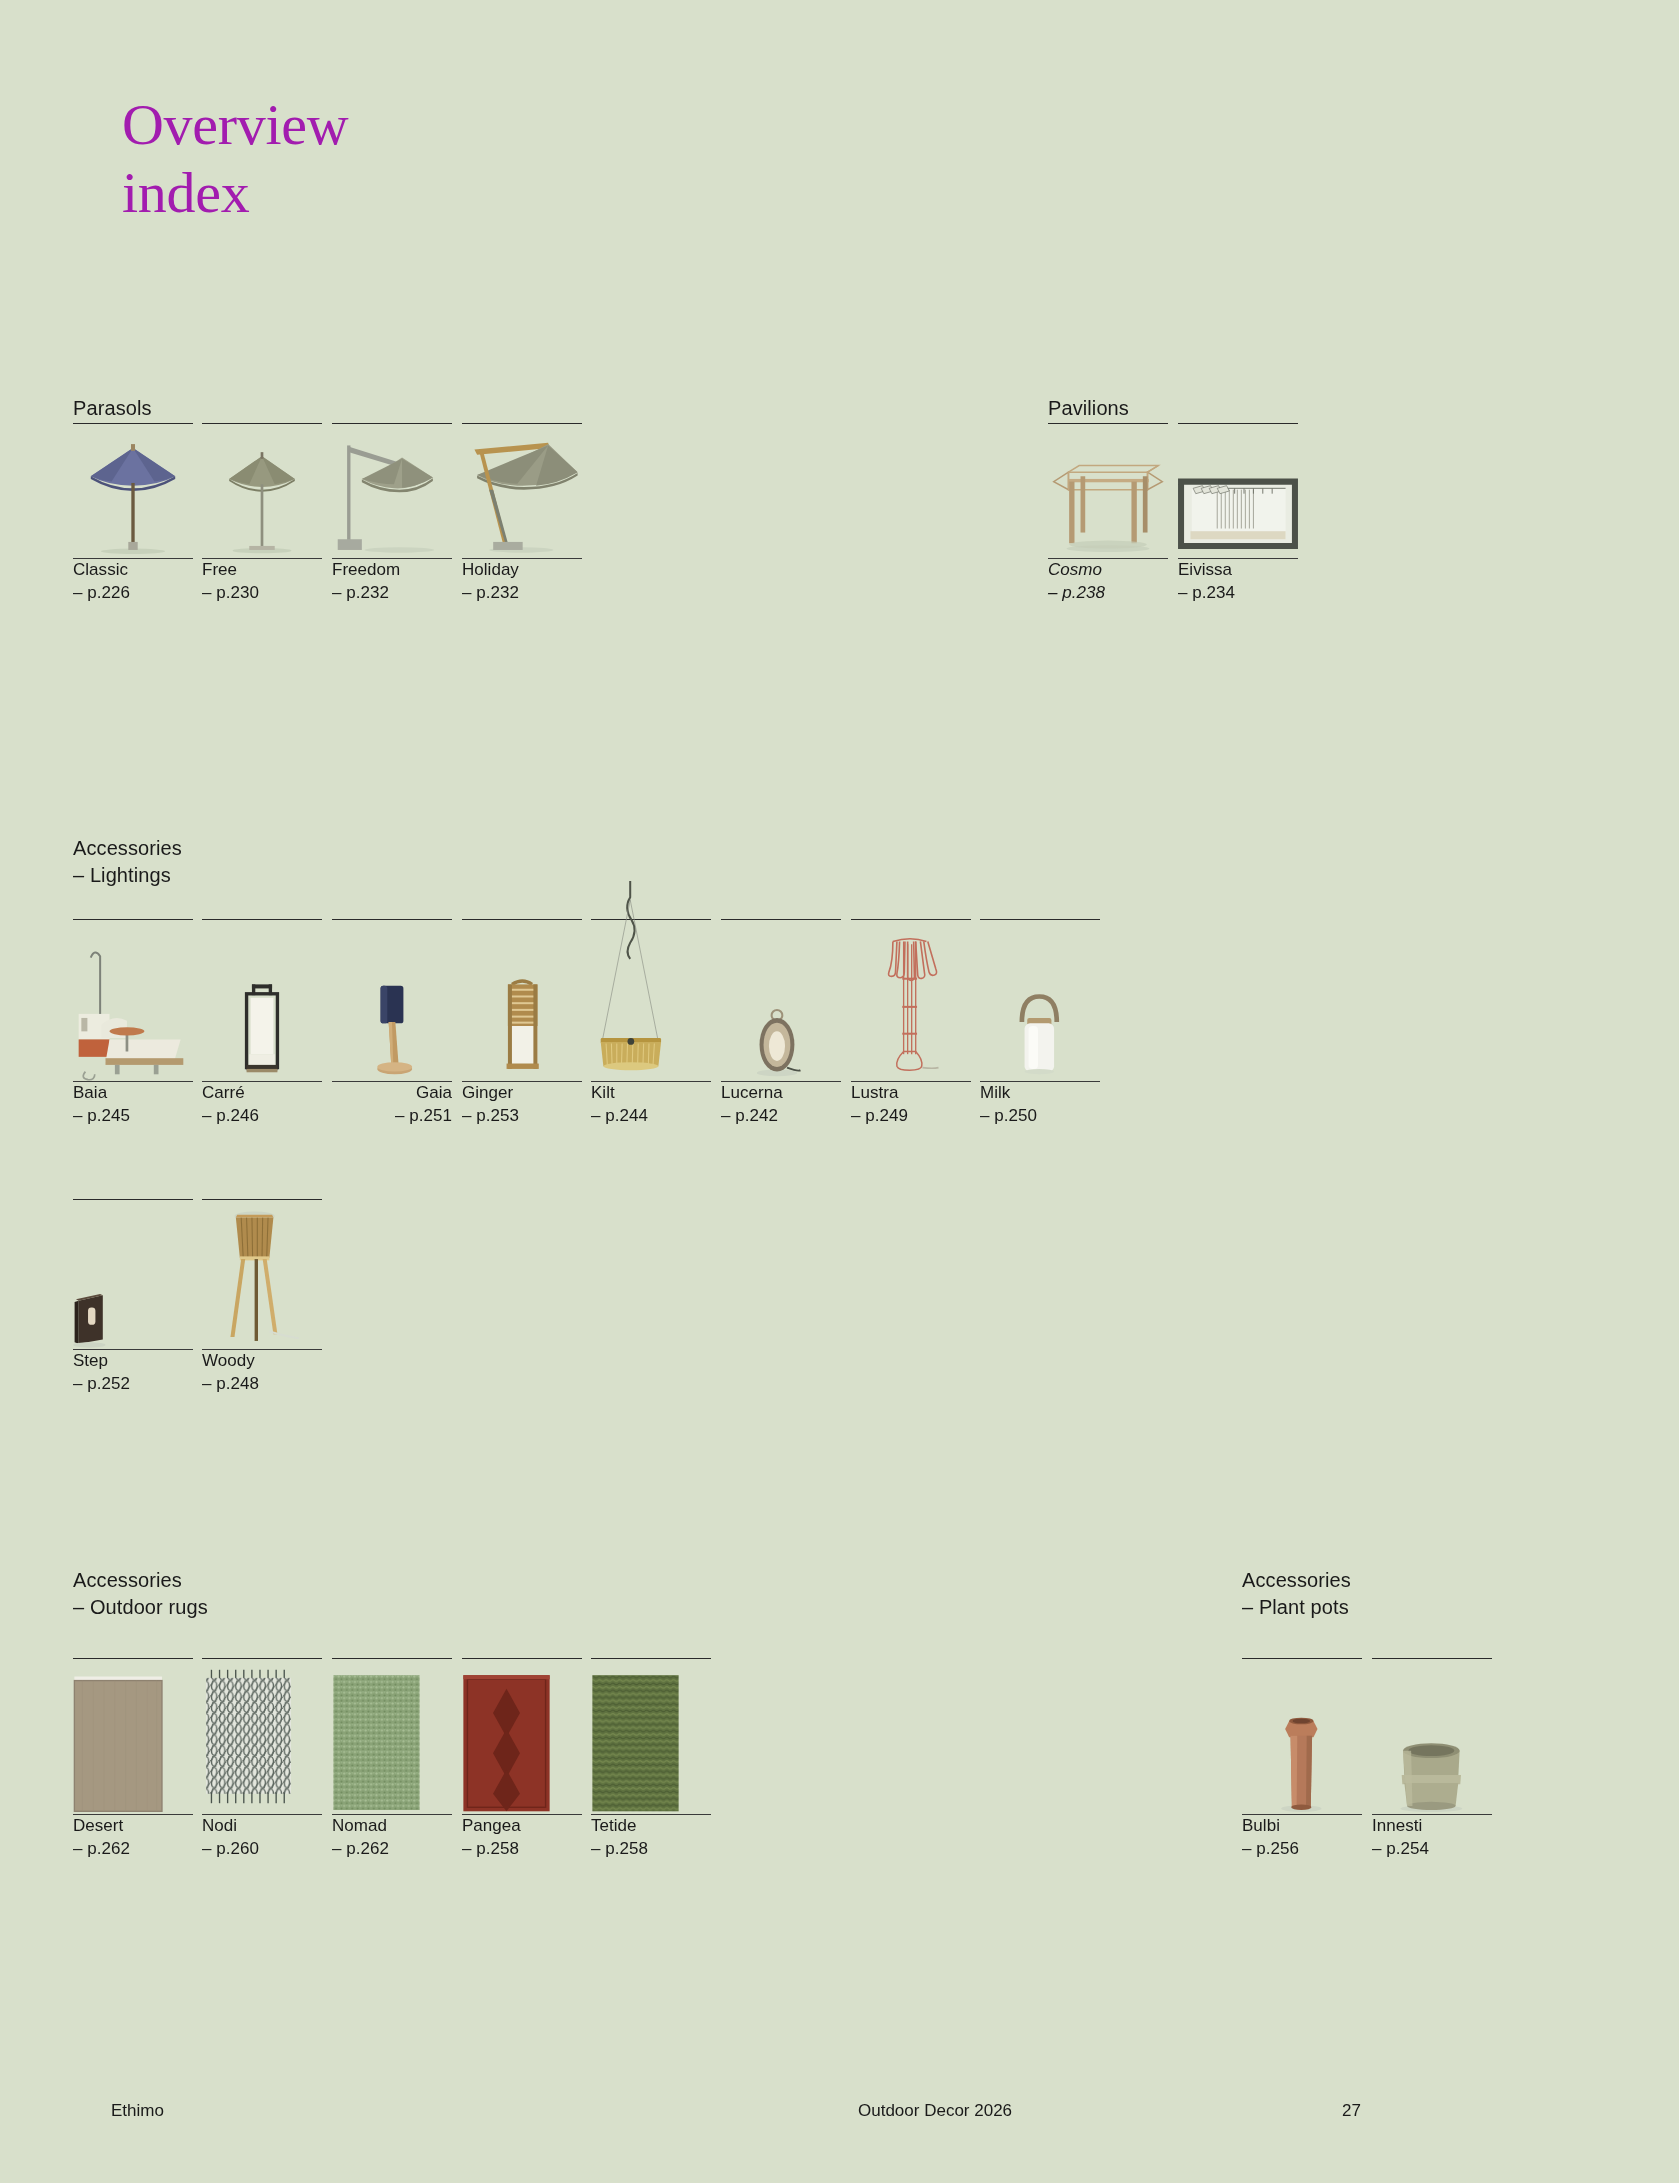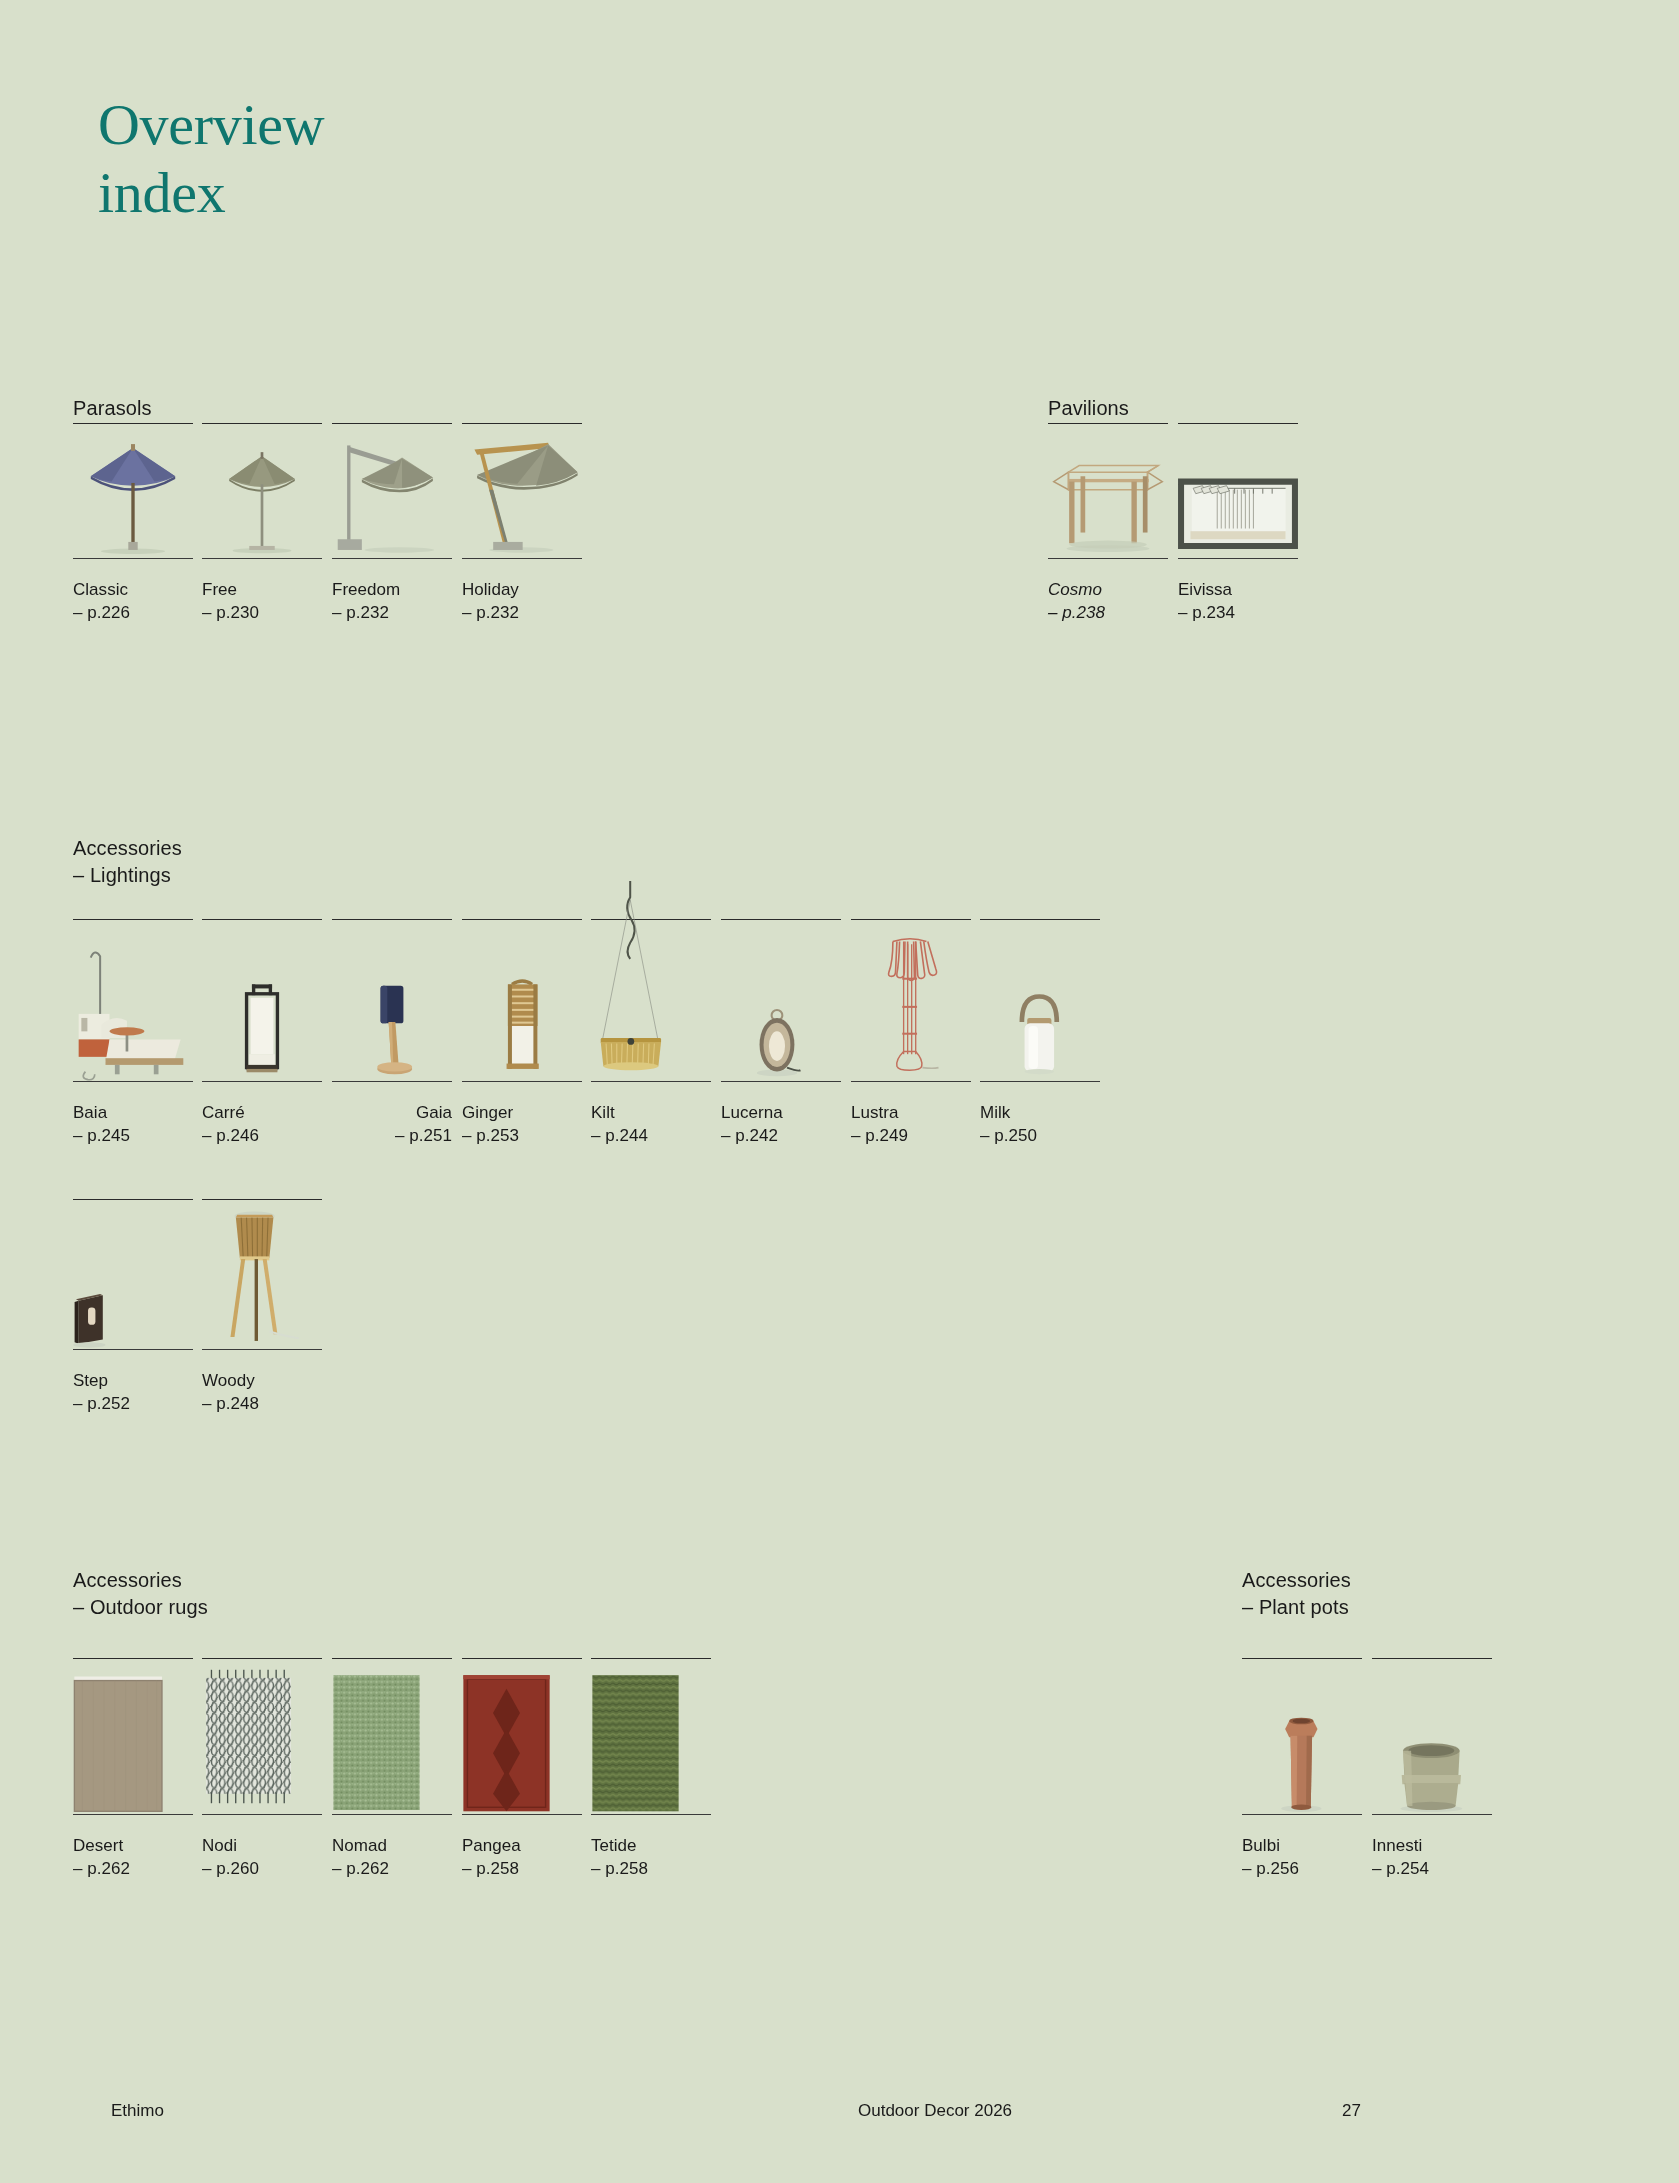--- a/index.html
+++ b/index.html
@@ -8,26 +8,26 @@
     background:#d8e0cb;
     font-family:"Liberation Sans", sans-serif;
     color:#1a1a1a;
     position:relative;
     overflow:hidden;
   }
   .page { position:absolute; left:0; top:0; width:1679px; height:2183px; }
 
   
   .page-title{
-    position:absolute; left:98px; top:52px;
+    position:absolute; left:122px; top:52px;
     font-family:"Liberation Serif", serif;
     font-size:58px; line-height:1.18;
     letter-spacing:-0.3px;
     font-weight:400;
-    color:#0f766e;
+    color:#a21caf;
     white-space:pre-line;
   }
 
   .cell{ position:absolute; width:120px; }
 
   .rule{ height:1.3px; background:#2a2a2a; width:100%; }
   .rule.thin{ height:1.1px; background:#3a3a3a; }
 
   .sec-head{
     position:absolute;
@@ -41,21 +41,21 @@
     position:relative;
     width:100%;
     display:block;
   }
   .thumb svg{ display:block; width:100%; height:100%; overflow:visible; }
 
   .label{
     font-size:17px; line-height:1.34;
     letter-spacing:0.03px;
     color:#1a1a1a;
-    margin-top:20px;
+    margin-top:0;
     white-space:pre-line;
   }
 
   
   .footer{ position:absolute; left:0; top:2101px; width:1472px; height:27px; }
   .footer .f-left{ position:absolute; left:111px; top:0; font-size:17px; }
   .footer .f-center{ position:absolute; left:858px; top:0; font-size:17px; }
   .footer .f-right{ position:absolute; right:111px; top:0; font-size:17px; text-align:right; }
 </style>
 </head>

